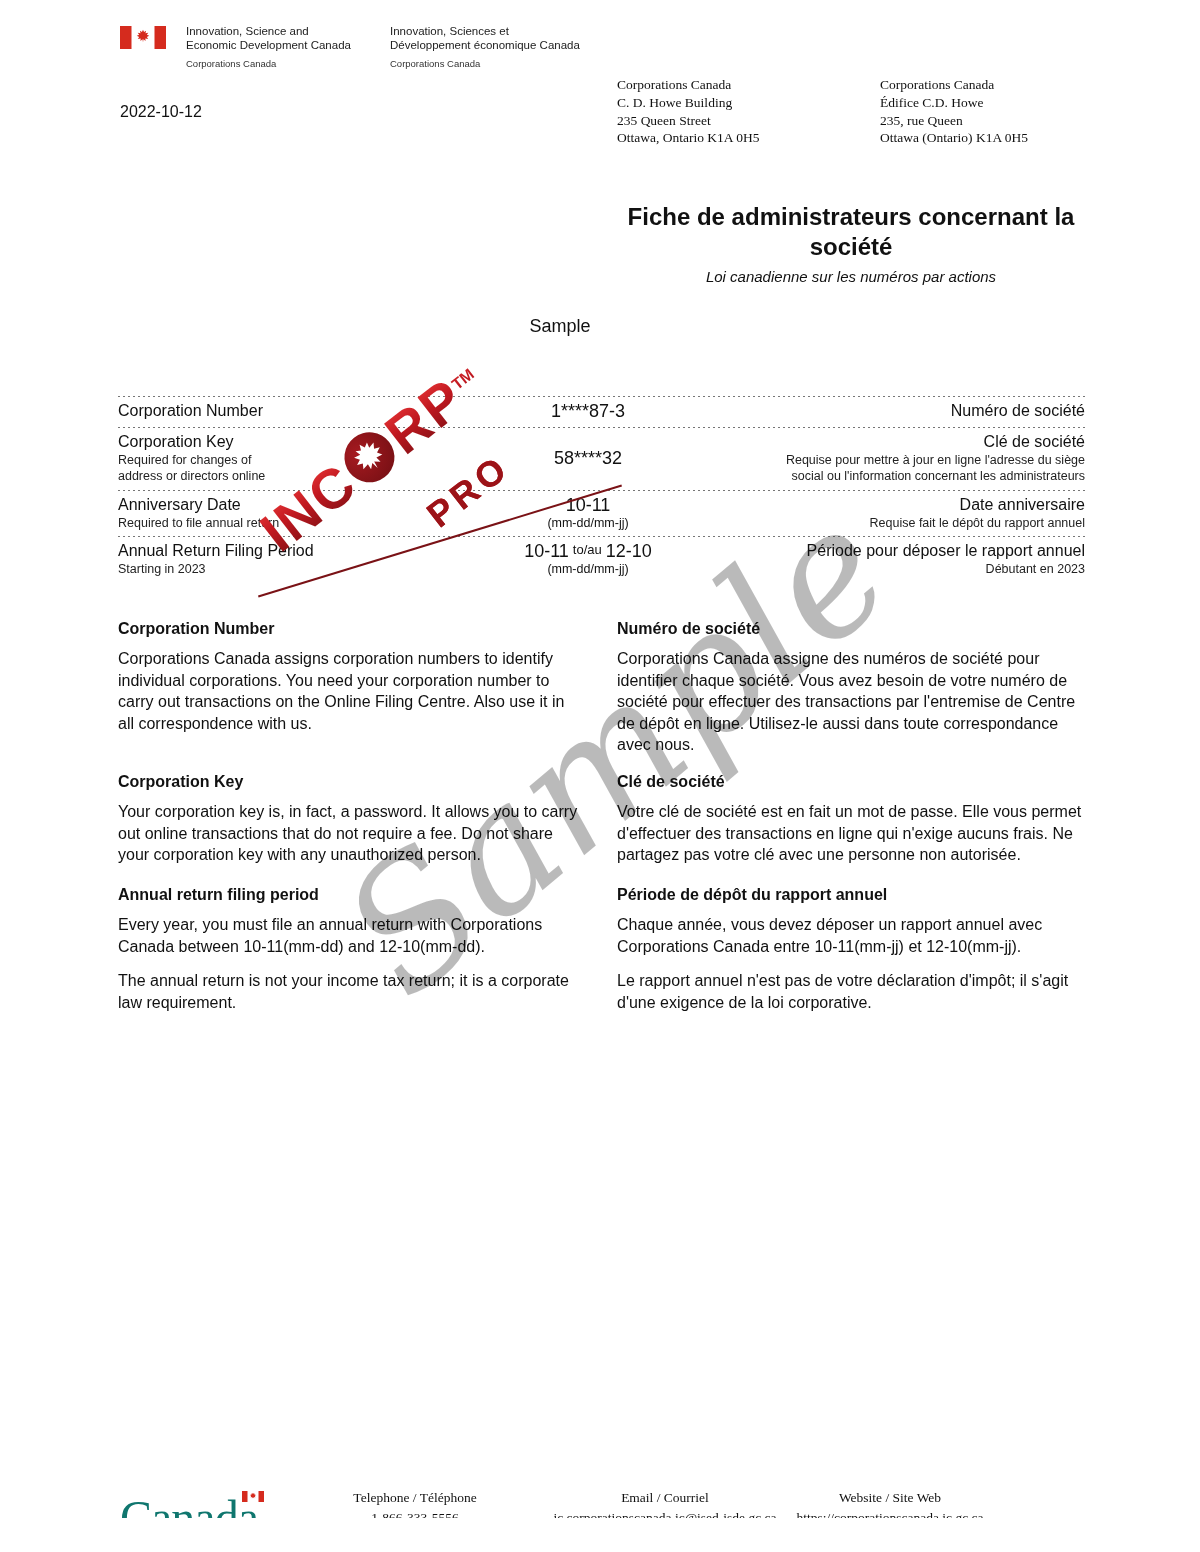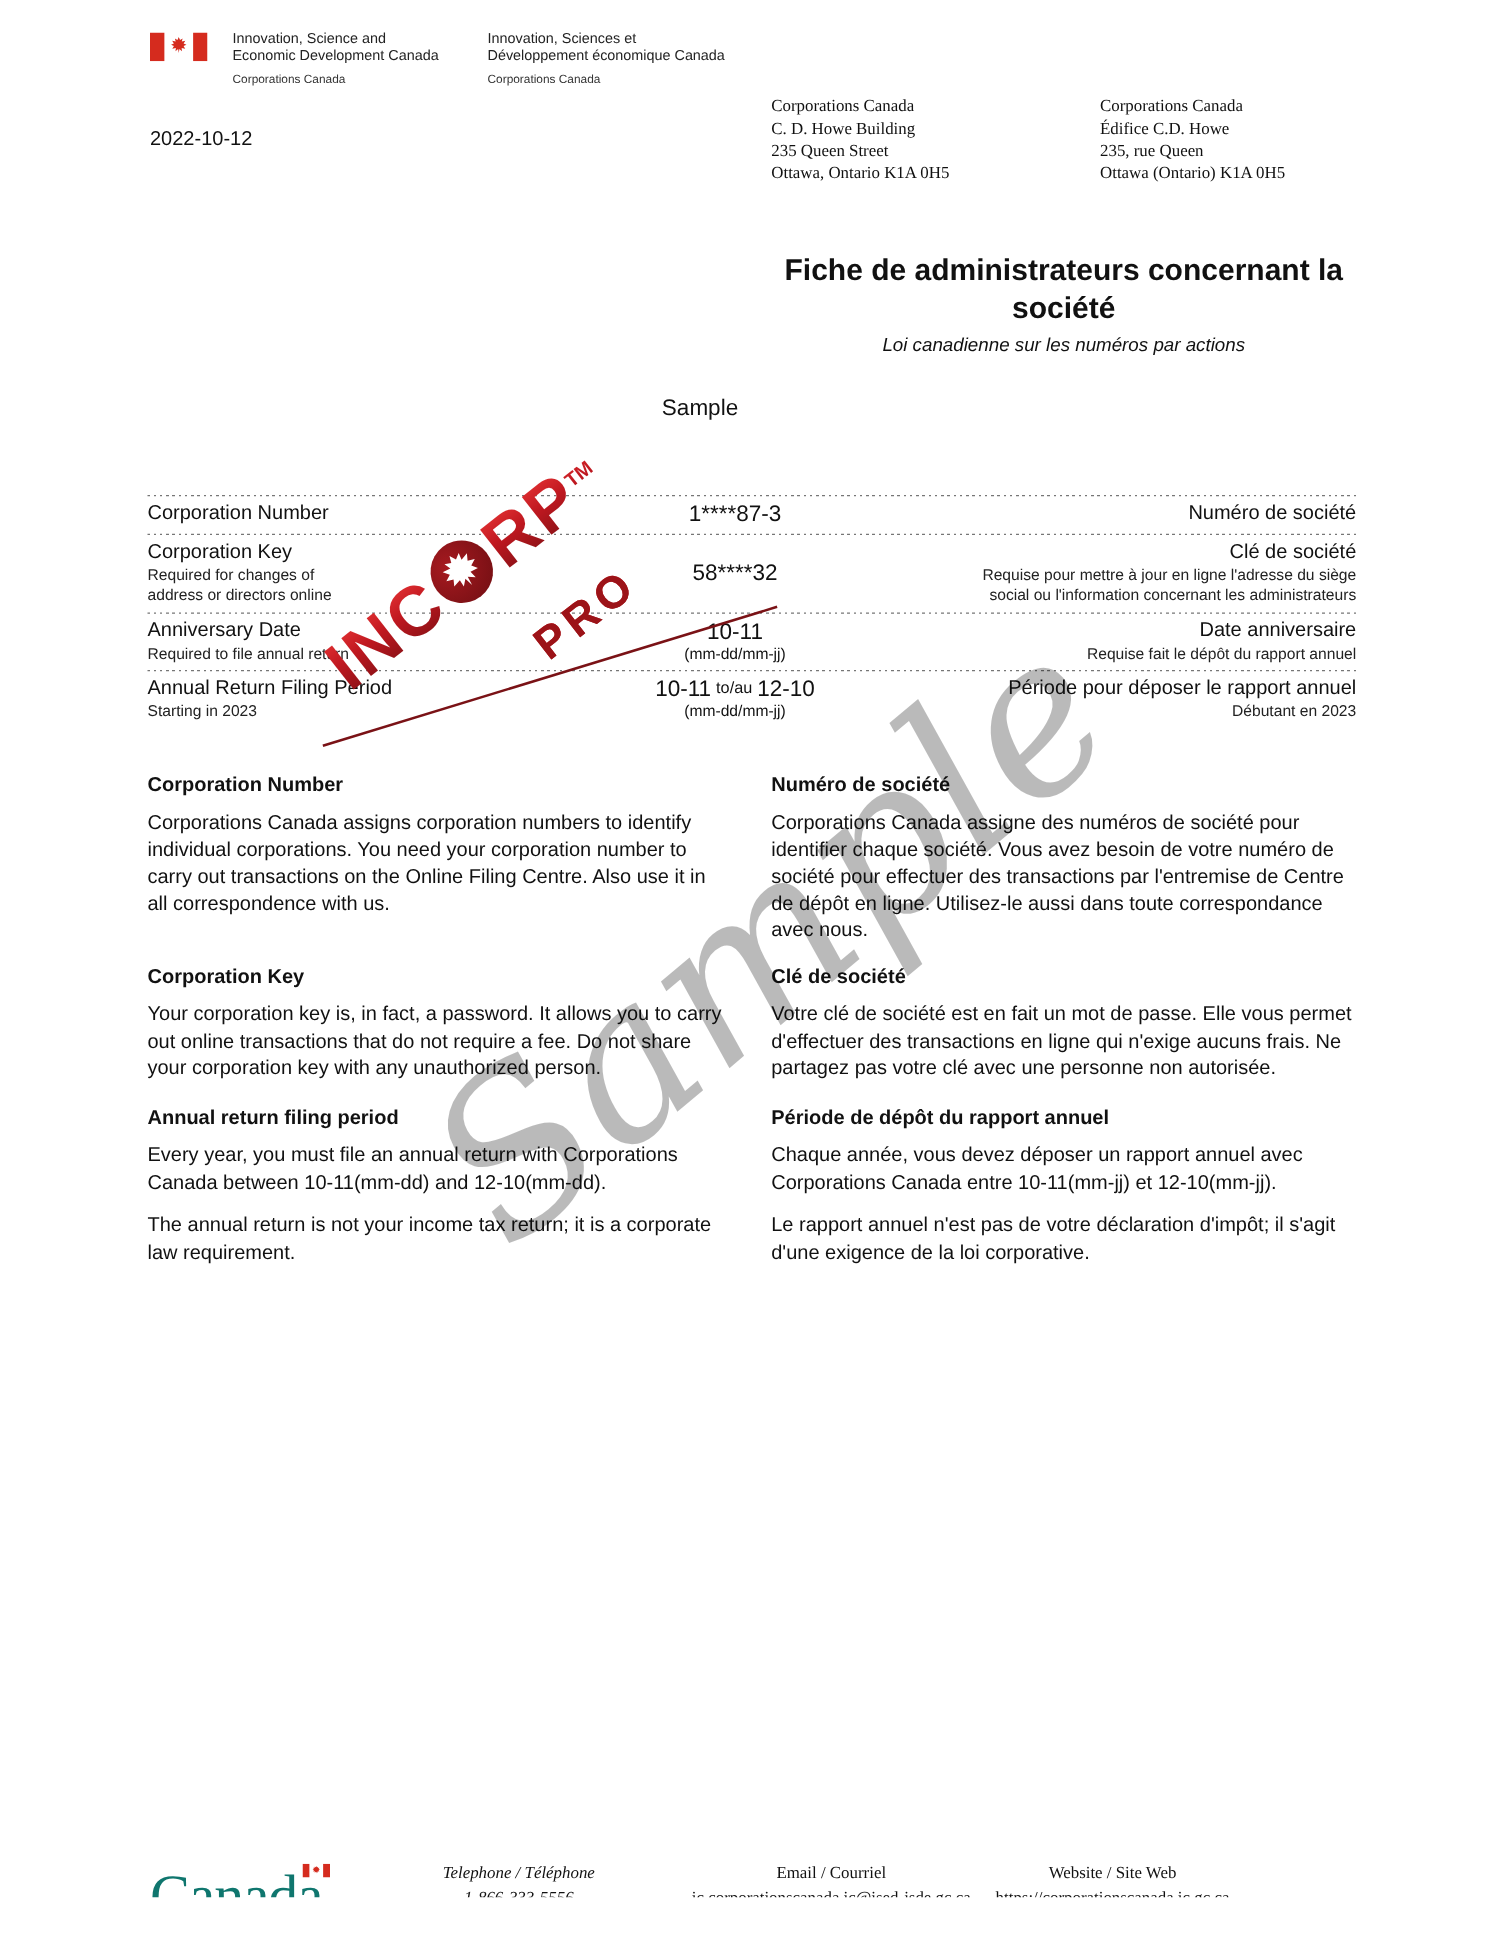--- a/index.html
+++ b/index.html
@@ -59,21 +59,21 @@
   .gray-sample{position:absolute;left:300px;top:645px;width:600px;height:240px;z-index:2;
      transform:rotate(-40deg);font-family:"DejaVu Serif","Liberation Serif",serif;
      font-style:italic;font-size:170px;line-height:240px;text-align:center;
      color:rgba(0,0,0,0.27);mix-blend-mode:multiply;pointer-events:none;white-space:nowrap;}
   
   .wordmark{position:absolute;left:120px;top:1478px;font-family:"Liberation Serif",serif;
      font-size:48px;letter-spacing:-1px;color:#0f766e;margin-top:12px;}
   .wordmark .wm-inner{position:relative;display:inline-block;}
   .wm-flag{position:absolute;right:-6px;top:1px;}
   .fcol{position:absolute;text-align:center;font-family:"Liberation Serif",serif;font-size:13.5px;line-height:1.5;white-space:nowrap;}
-  .fcol-tel{left:320px;top:1488px;width:190px;font-style:italic;}
+  .fcol-tel{left:320px;top:1488px;width:190px;}
   .fcol-email{left:520px;top:1488px;width:290px;}
   .fcol-web{left:760px;top:1488px;width:260px;}
 </style>
 </head>
 <body>
 
 <div class="page">
 
   <svg class="flag-logo" viewBox="0 0 200 100" xmlns="http://www.w3.org/2000/svg">
     <rect x="0" y="0" width="50" height="100" fill="#d52b1e"></rect>

